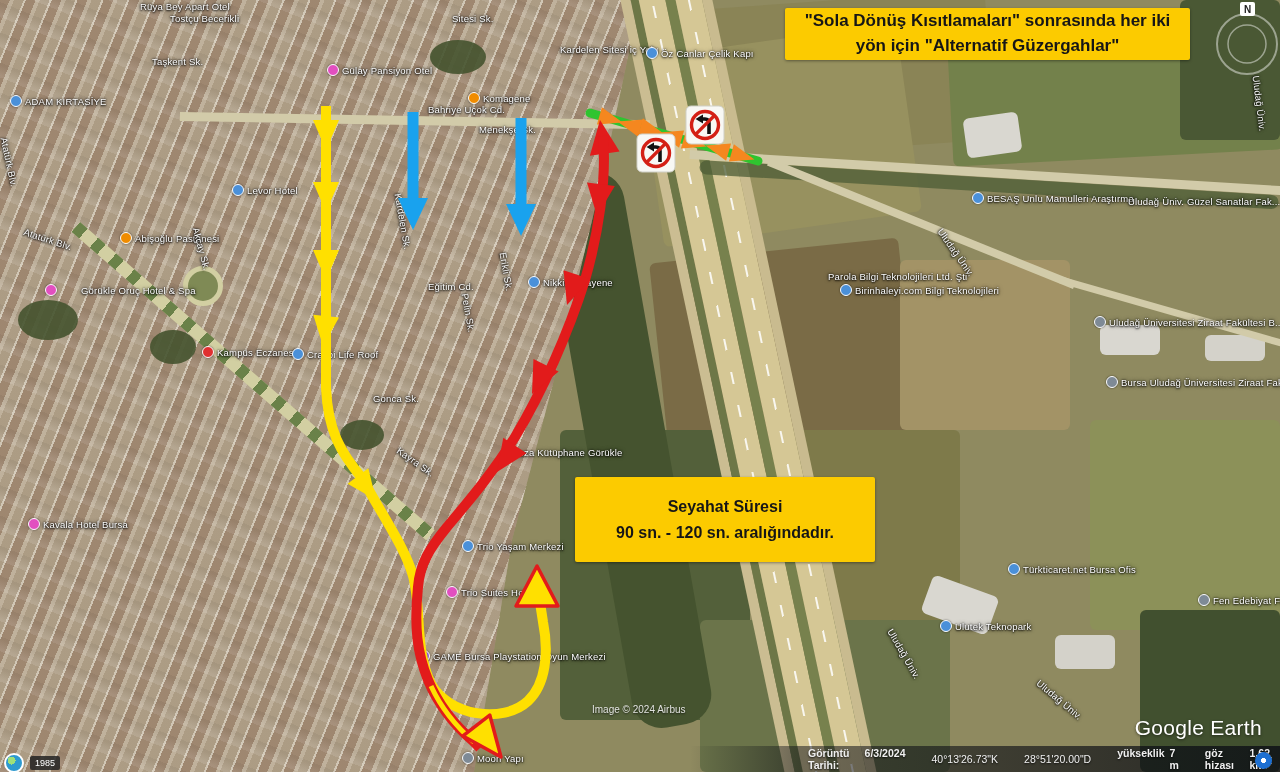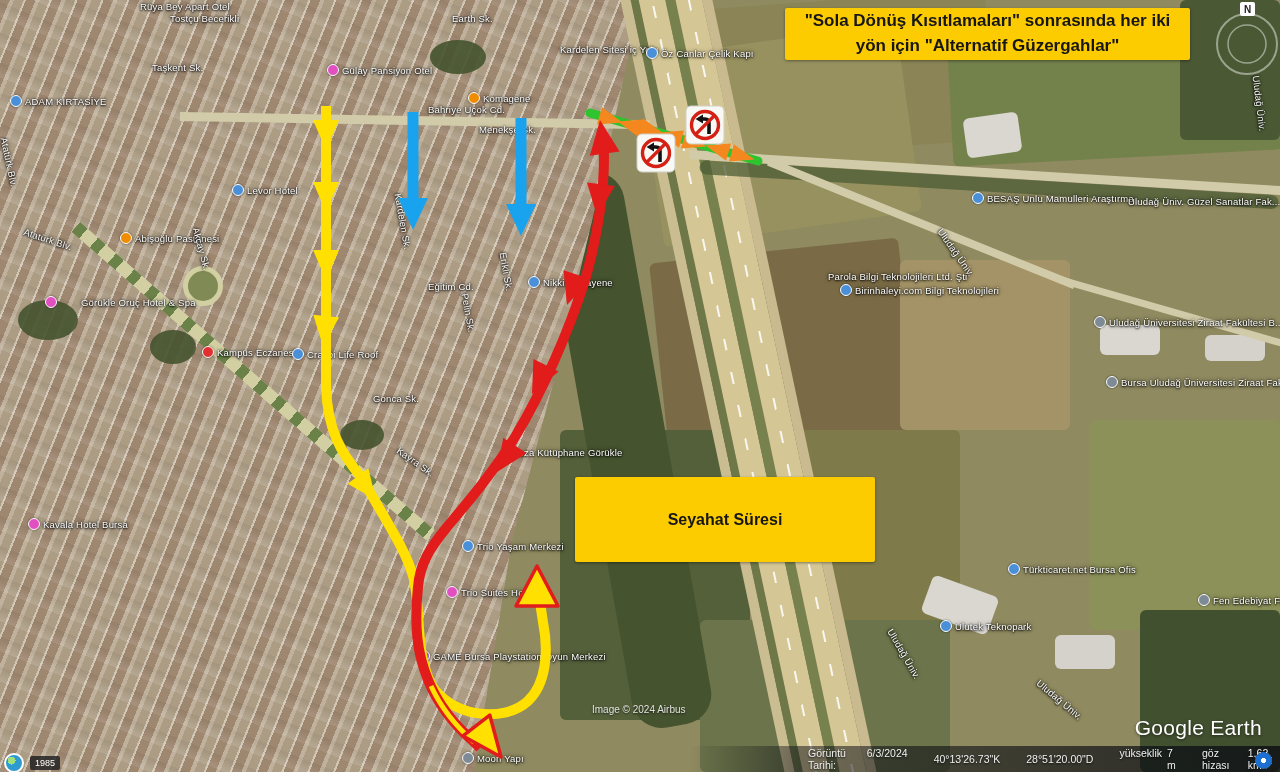--- a/index.html
+++ b/index.html
@@ -42,21 +42,21 @@
       text-align:center;border-radius:2px;box-shadow:0 1px 3px rgba(0,0,0,.4);
       display:flex;flex-direction:column;justify-content:center;}
   #note-top{left:785px;top:8px;width:405px;height:52px;font-size:17px;line-height:1.45;}
   #note-time{left:575px;top:477px;width:300px;height:85px;font-size:16px;line-height:1.6;}
   #note-len{left:637px;top:565px;width:193px;height:60px;font-size:17px;line-height:1.6;}
   
   #statusband{position:absolute;left:690px;top:746px;right:0;height:26px;z-index:7;
       background:linear-gradient(90deg,rgba(10,12,20,0) 0,rgba(10,12,20,.5) 110px,rgba(10,12,20,.78) 100%);
       display:flex;align-items:center;gap:26px;padding-left:118px;box-sizing:border-box;
       color:#f0f0f0;font-size:10.5px;text-shadow:0 1px 2px rgba(0,0,0,.8);}
-  #statusband .pair{display:flex;gap:5px;}
+  #statusband .pair{display:flex;gap:5px;font-weight:bold;}
   #status-spinner{position:absolute;right:8px;top:752px;width:17px;height:17px;border-radius:50%;z-index:8;
       background:radial-gradient(circle at center,#ffffff 0 2.5px,#1d6fd1 2.5px 8.5px,#eef2ff 8.5px);}
   #ge-logo{position:absolute;right:18px;top:716px;z-index:7;color:#fff;font-size:21px;
       letter-spacing:.3px;text-shadow:0 1px 3px rgba(0,0,0,.55);}
   #credit{position:absolute;left:592px;top:704px;z-index:7;color:rgba(255,255,255,.85);font-size:10px;
       text-shadow:0 1px 2px rgba(0,0,0,.7);}
   #history{position:absolute;left:4px;top:753px;z-index:7;display:flex;align-items:center;gap:6px;}
   #history .clock{width:16px;height:16px;border-radius:50%;border:2px solid #fff;
       background:radial-gradient(circle at 35% 35%,#9fe07a 0 4px,#2e9ad0 4px);}
   #history .year{background:rgba(35,35,35,.85);color:#fff;font-size:9px;padding:2px 5px;border-radius:2px;}
@@ -113,28 +113,28 @@
       <span class="mlabel" style="left: 10px; top: 95px;">
         <i class="poi poi-blue"></i>
         <em>ADAM KIRTASİYE</em>
       </span>
       <span class="mlabel" style="left: 140px; top: 1px;">
         <em>Rüya Bey Apart Otel</em>
       </span>
       <span class="mlabel" style="left: 170px; top: 13px;">
         <em>Tostçu Becerikli</em>
       </span>
-      <span class="mlabel" style="left: 152px; top: 56px; margin-top: 6px;">
+      <span class="mlabel" style="left: 152px; top: 56px;">
         <em>Taşkent Sk.</em>
       </span>
       <span class="mlabel" style="left: 4px; top: 132px; transform: rotate(78deg);">
         <em>Atatürk Blv.</em>
       </span>
       <span class="mlabel" style="left: 452px; top: 13px;">
-        <em>Earth Sk.</em>
+        <em>Sitesi Sk.</em>
       </span>
       <span class="mlabel" style="left: 560px; top: 44px;">
         <em>Kardelen Sitesi iç Yolu</em>
       </span>
       <span class="mlabel" style="left: 646px; top: 47px;">
         <i class="poi poi-blue"></i>
         <em>Öz Canlar Çelik Kapı</em>
       </span>
       <span class="mlabel" style="left: 327px; top: 64px;">
         <i class="poi poi-pink"></i>
@@ -160,21 +160,21 @@
       <span class="mlabel" style="left: 120px; top: 232px;">
         <i class="poi poi-orange"></i>
         <em>Abişoğlu Pastanesi</em>
       </span>
       <span class="mlabel" style="left: 24px; top: 226px; transform: rotate(18deg);">
         <em>Atatürk Blv.</em>
       </span>
       <span class="mlabel" style="left: 196px; top: 222px; transform: rotate(75deg);">
         <em>Akçay Sk.</em>
       </span>
-      <span class="mlabel" style="left: 45px; top: 296px; gap: 24px;">
+      <span class="mlabel" style="left: 45px; top: 284px; gap: 24px;">
         <i class="poi poi-pink"></i>
         <em>Görükle Oruç Hotel &amp; Spa</em>
       </span>
       <span class="mlabel" style="left: 428px; top: 281px;">
         <em>Eğitim Cd.</em>
       </span>
       <span class="mlabel" style="left: 465px; top: 288px; transform: rotate(80deg);">
         <em>Pelin Sk.</em>
       </span>
       <span class="mlabel" style="left: 503px; top: 247px; transform: rotate(80deg);">
@@ -338,20 +338,21 @@
       <text x="1247.5" y="13" text-anchor="middle" font-size="10" font-weight="bold" fill="#222" font-family="Liberation Sans, sans-serif">N</text>
     </g>
   </svg>
 
   <div id="note-top" class="callout">
     <div>"Sola Dönüş Kısıtlamaları" sonrasında her iki</div>
     <div>yön için "Alternatif Güzergahlar"</div>
   </div>
   <div id="note-time" class="callout">
     <div>Seyahat Süresi</div>
+    <div>90 sn. - 120 sn. aralığındadır.</div>
   </div>
 
   <div id="credit">Image © 2024 Airbus</div>
   <div id="ge-logo">Google Earth</div>
 
   <div id="statusband">
     <span class="pair">
       <span>Görüntü Tarihi:</span>
       <span>6/3/2024</span>
     </span>

